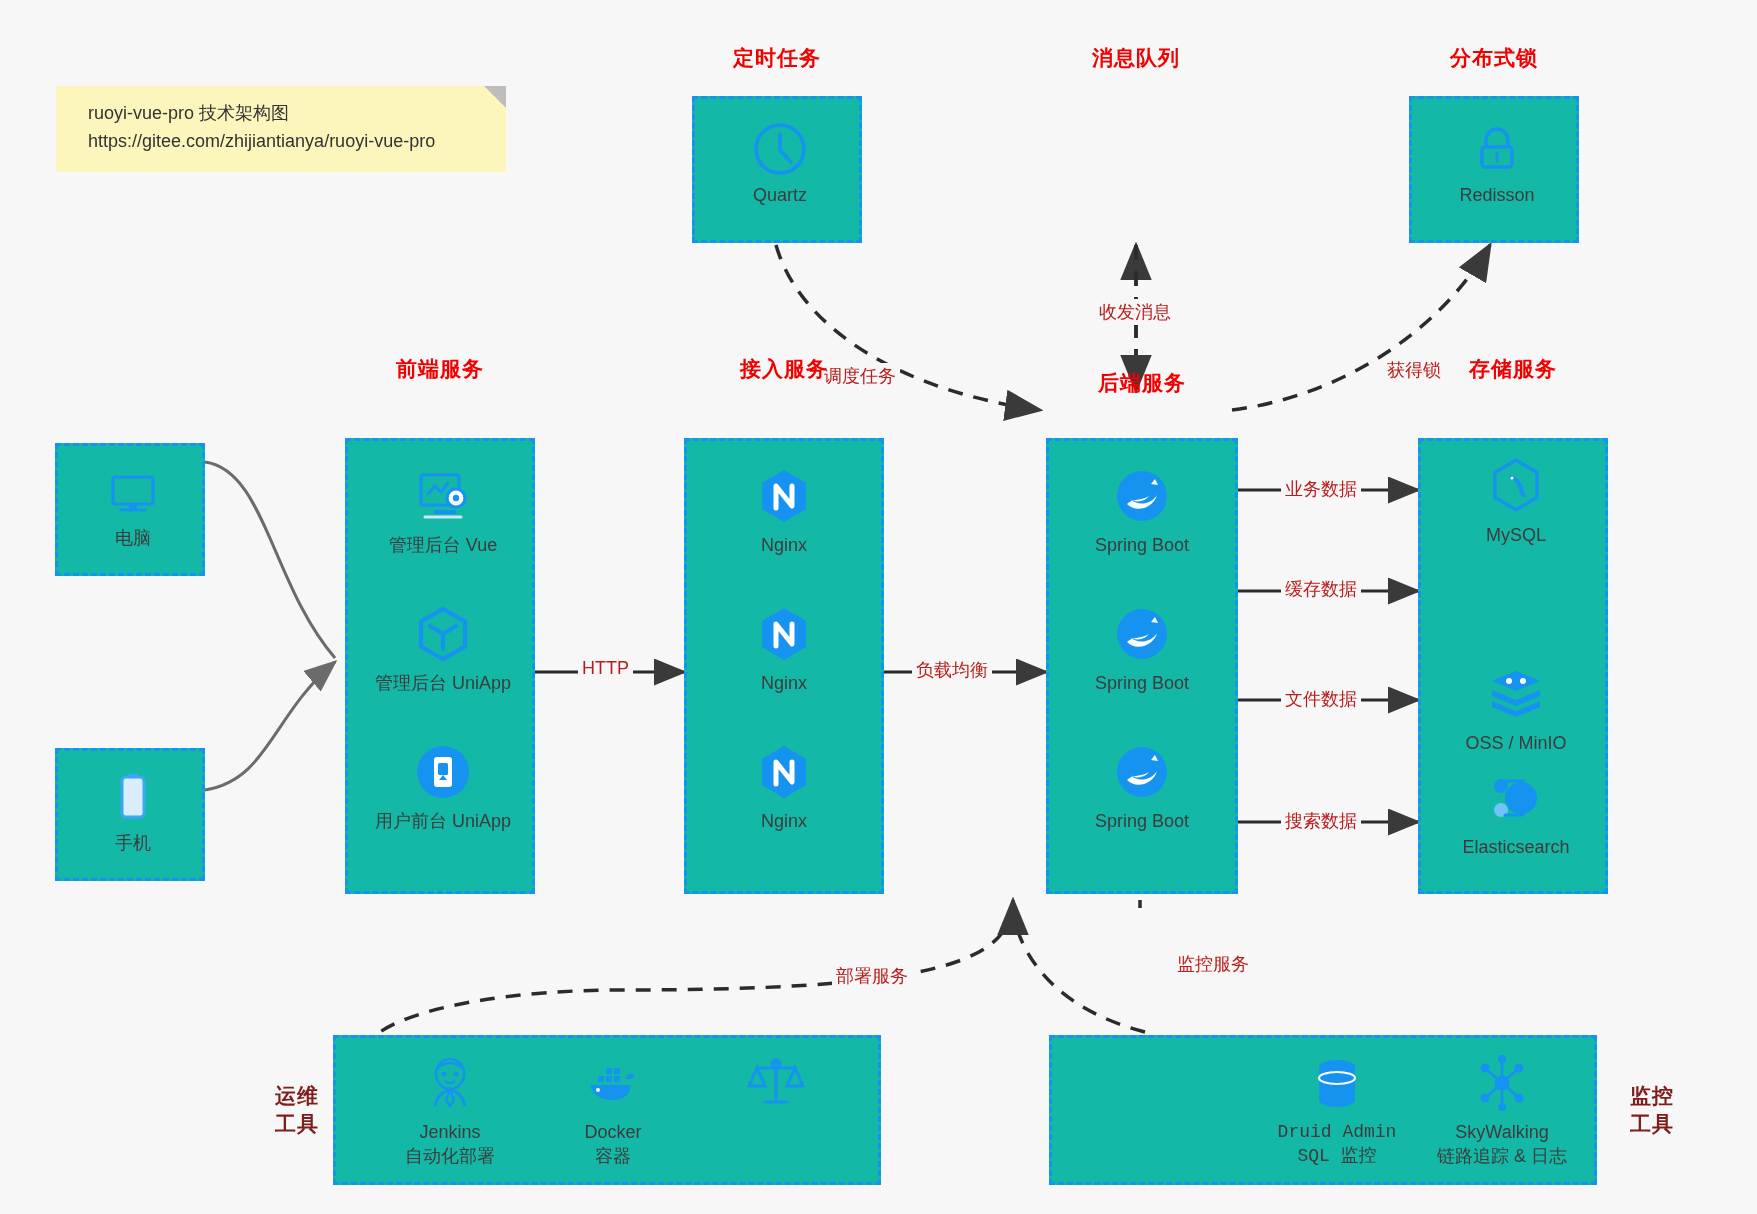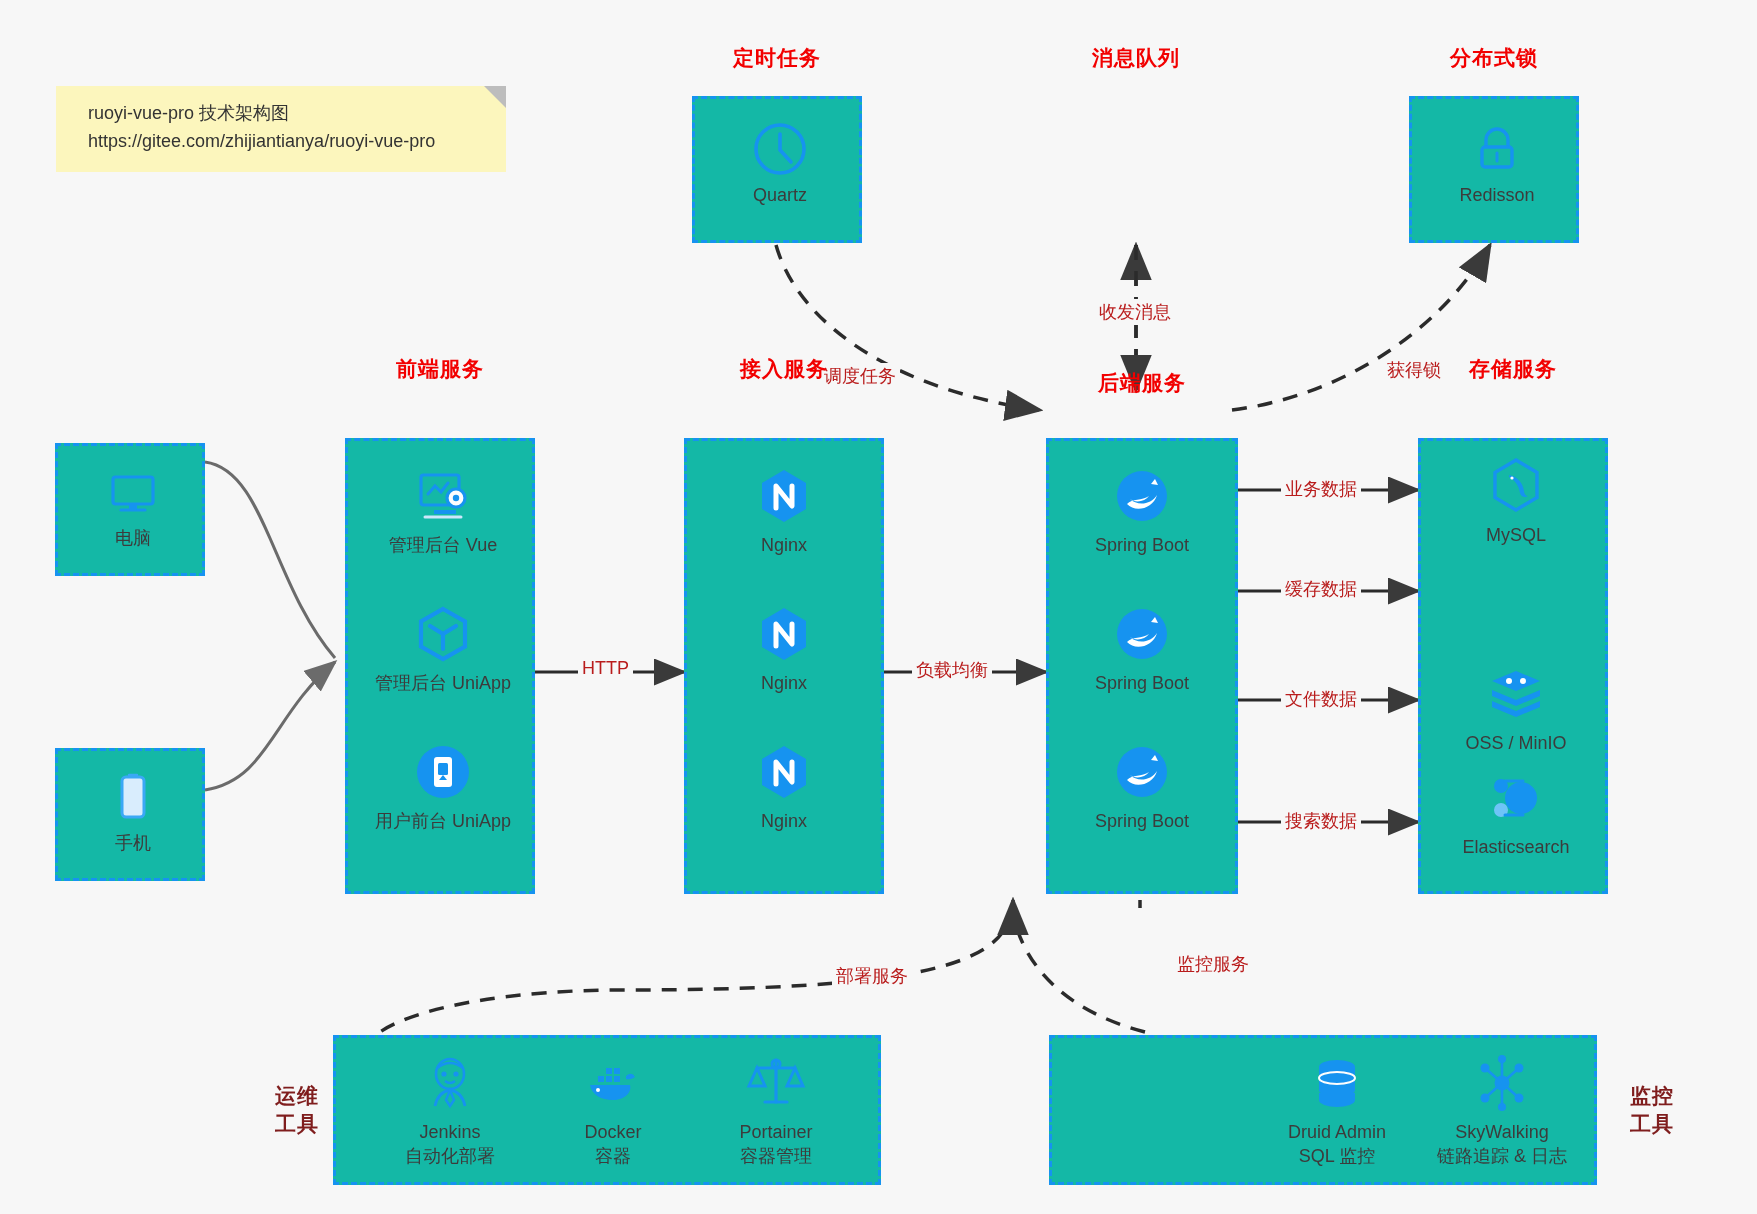--- a/index.html
+++ b/index.html
@@ -388,30 +388,28 @@
       <span class="icon big">
         <svg viewBox="0 0 62 62">
           <path d="M31 8 V50" stroke="#1693f0" stroke-width="3.2" stroke-linecap="round"></path>
           <path d="M12 16 h38" stroke="#1693f0" stroke-width="3.2" stroke-linecap="round"></path>
           <path d="M20 50 h22" stroke="#1693f0" stroke-width="3.2" stroke-linecap="round"></path>
           <path d="M12 16 L4 34 h16 z" fill="none" stroke="#1693f0" stroke-width="3"></path>
           <path d="M50 16 L42 34 h16 z" fill="none" stroke="#1693f0" stroke-width="3"></path>
           <circle cx="31" cy="12" r="4" fill="none" stroke="#1693f0" stroke-width="3"></circle>
         </svg>
       </span>
-      <div class="cap">Portainer
-容器管理</div>
     </div>
   </div>
 
   <div class="side-title" style="left:1613px;top:1082px;width:78px;">监控
 工具</div>
   <div class="group" style="left:1049px;top:1035px;width:548px;height:150px;">
 
-    <div class="node wide" style="left:190px;top:14px;">
+    <div class="node wide" style="left:190px;top:14px;font-family:Liberation Mono, monospace;">
       <span class="icon big">
         <svg viewBox="0 0 62 62">
           <ellipse cx="31" cy="15" rx="18" ry="7" fill="#1693f0"></ellipse>
           <path d="M13 15 v10 a18 7 0 0 0 36 0 V15" fill="#1693f0"></path>
           <path d="M13 28 v10 a18 7 0 0 0 36 0 V28" fill="#1693f0"></path>
           <path d="M13 41 v7 a18 7 0 0 0 36 0 V41" fill="#1693f0"></path>
           <ellipse cx="31" cy="26" rx="18" ry="6" fill="none" stroke="#fdfdfd" stroke-width="2"></ellipse>
         </svg>
       </span>
       <div class="cap">Druid Admin

